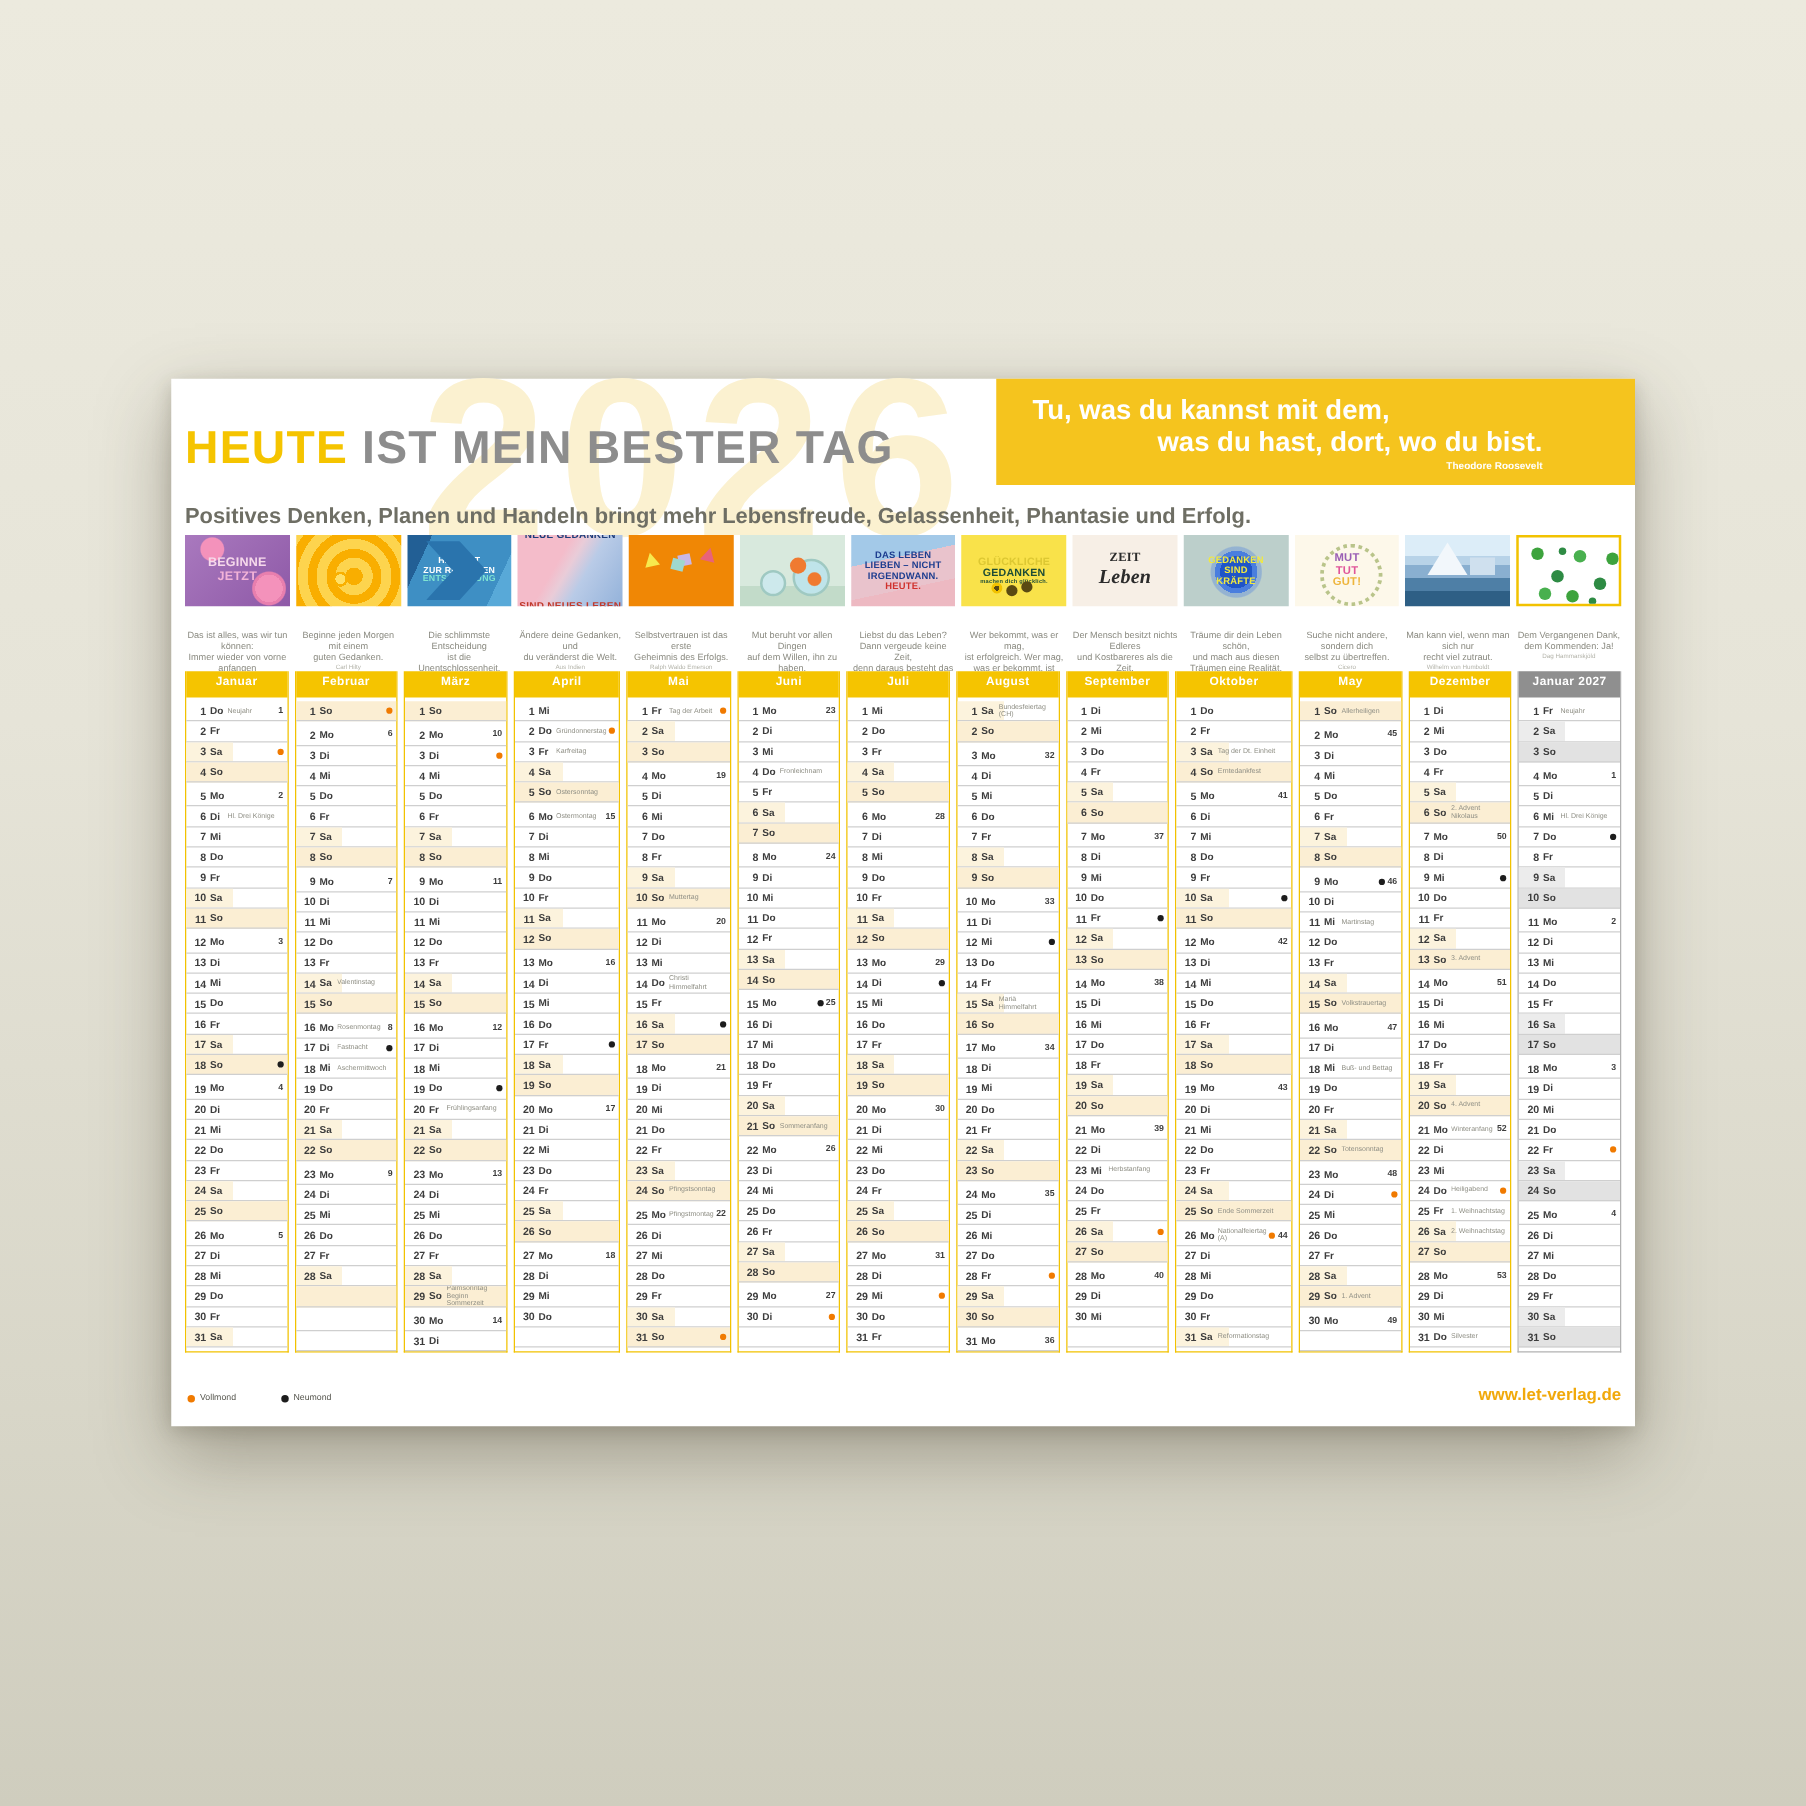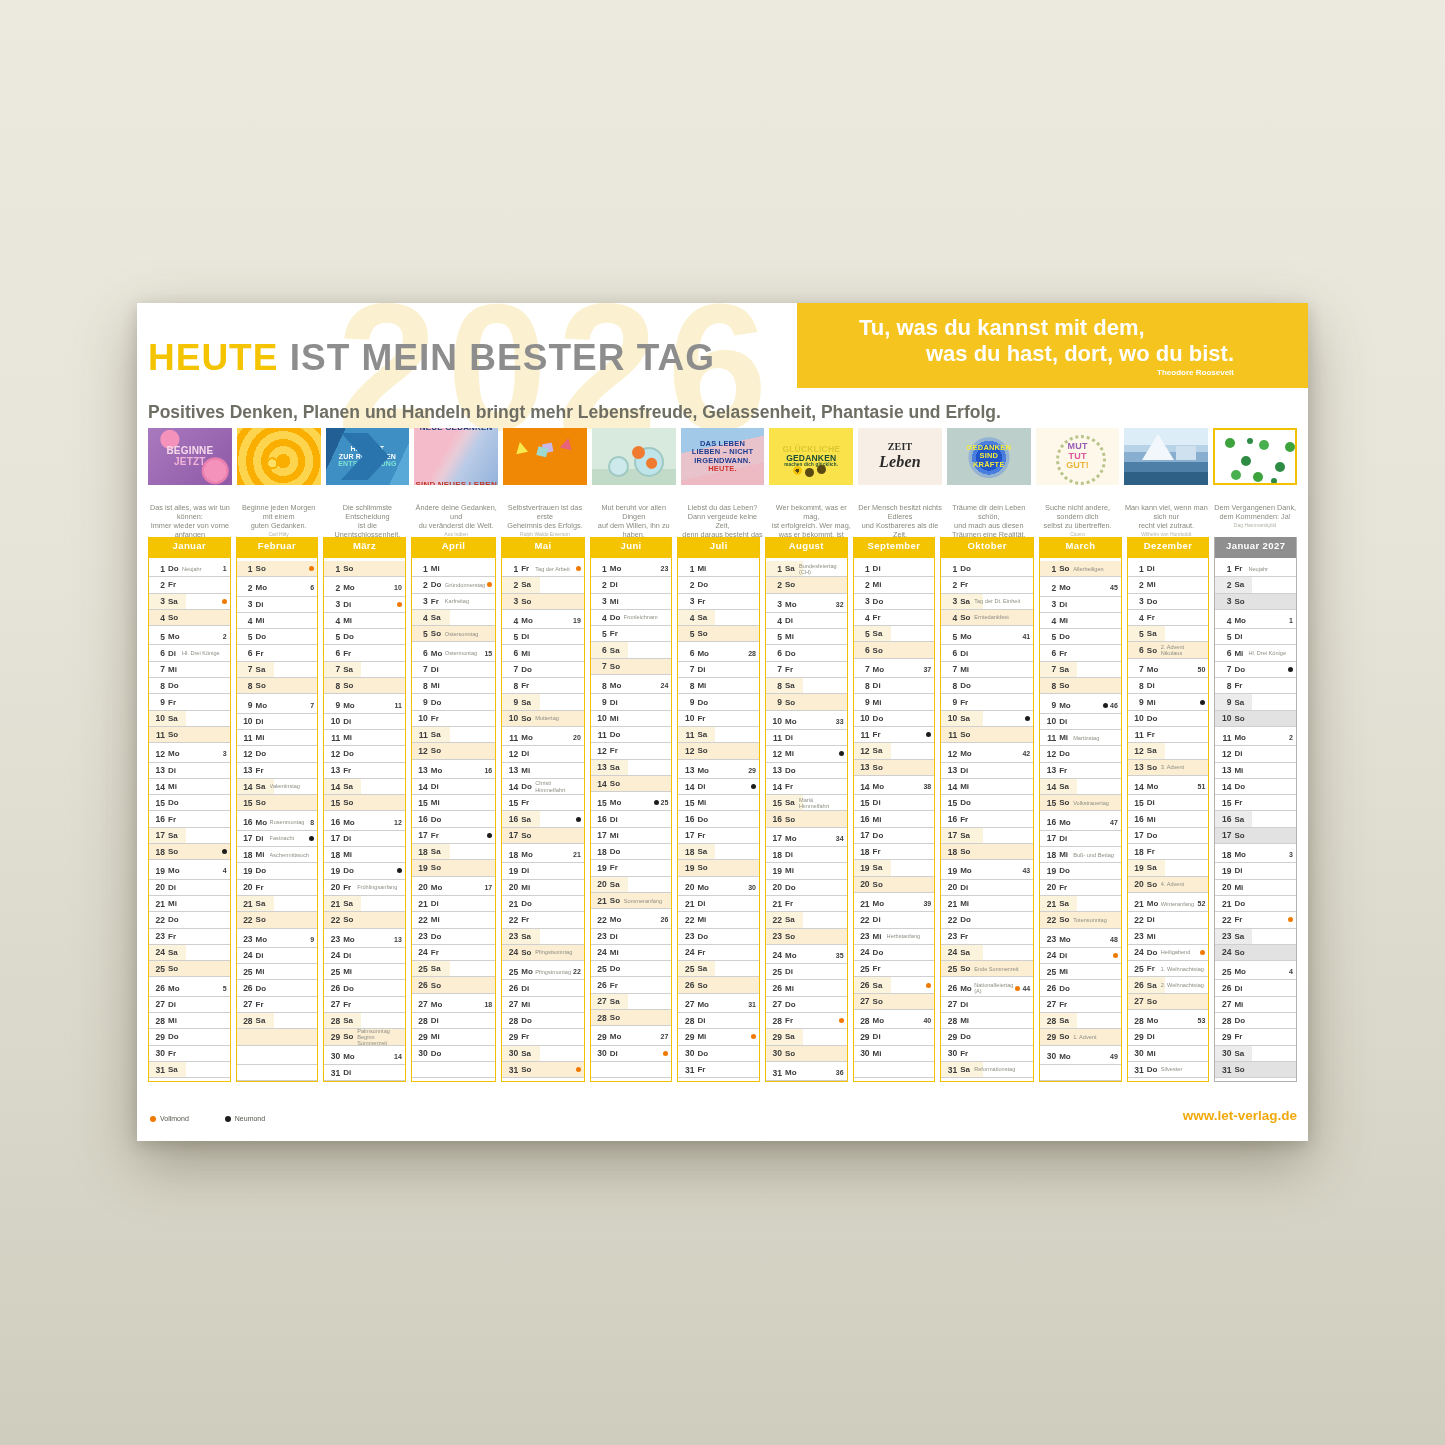--- a/index.html
+++ b/index.html
@@ -15,21 +15,21 @@
   }
   
   .ghost-year {
     position:absolute; left:200px; top:-26px; font-size:180px; font-weight:bold;
     color:#fbf1d0; letter-spacing:10px; z-index:0; line-height:1;
   }
   .quote-box {
     position:absolute; left:660px; top:0; right:0; height:85px; background:#f5c41e; z-index:2;
     color:#ffffff; padding:12px 18px 0 0;
   }
-  .quote-box .l1 { font-size:22px; font-weight:bold; margin-left:62px; }
+  .quote-box .l1 { font-size:22px; font-weight:bold; margin-left:29px; }
   .quote-box .l2 { font-size:22px; font-weight:bold; text-align:right; margin-right:56px; }
   .quote-box .qa { font-size:8px; font-weight:bold; text-align:right; margin-right:56px; margin-top:1px; }
   .title { position:absolute; left:11px; top:34px; z-index:1; font-size:37px; font-weight:bold; letter-spacing:1px; white-space:nowrap; }
   .title .accent { color:#f5c400; }
   .title .rest { color:#8d8d8d; }
   .subtitle { position:absolute; left:11px; top:99px; z-index:1; font-size:17.5px; font-weight:bold; color:#6e6e64;text-align:right; }
   
   .strip { position:absolute; left:11px; right:11px; top:125px; display:grid; grid-template-columns:repeat(13,1fr); gap:5px; z-index:1; }
   .tile { position:relative; height:57px; overflow:hidden; display:flex; flex-direction:column; align-items:center; justify-content:center; text-align:center; }
   .tile span { display:block; font-weight:bold; line-height:1.08; letter-spacing:.2px; }
@@ -1974,21 +1974,21 @@
             <span class="note"></span>
           </div>
           <div class="day sat">
             <span class="num">31</span>
             <span class="wd">Sa</span>
             <span class="note">Reformationstag</span>
           </div>
         </div>
       </div>
       <div class="month-col">
-        <div class="month-head">March</div>
+        <div class="month-head">May</div>
         <div class="month-body">
           <div class="day sun">
             <span class="num">1</span>
             <span class="wd">So</span>
             <span class="note">Allerheiligen</span>
           </div>
           <div class="wgap"></div>
           <div class="day">
             <span class="num">2</span>
             <span class="wd">Mo</span>

